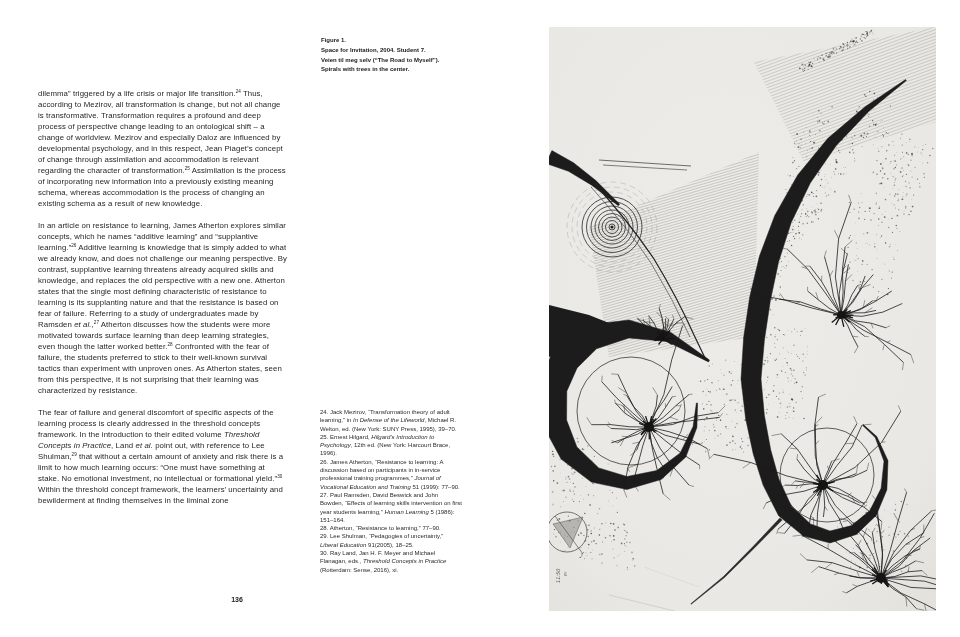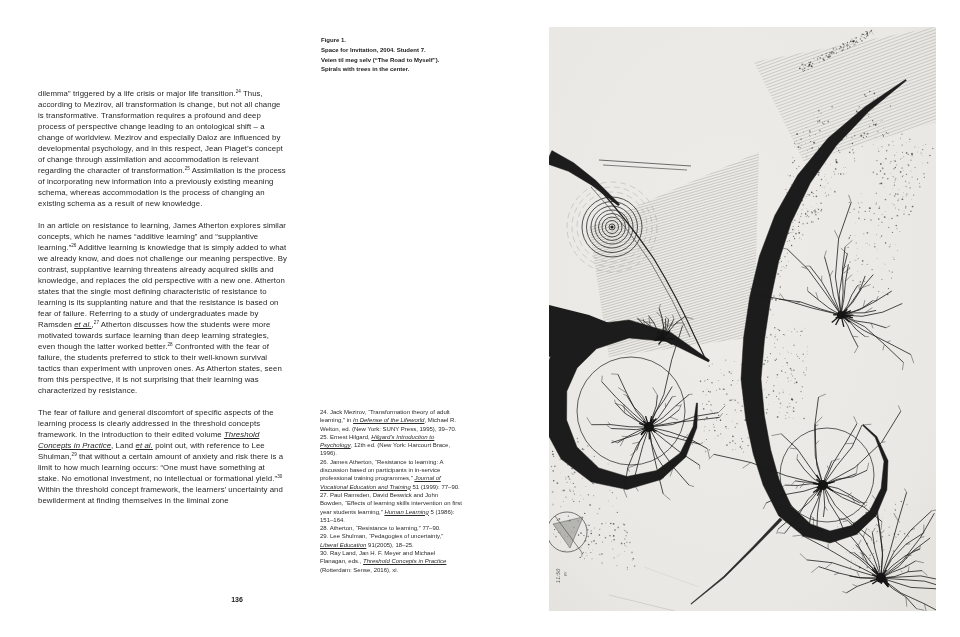--- a/index.html
+++ b/index.html
@@ -3,21 +3,21 @@
 <meta charset="utf-8">
 <style>
   html,body{margin:0;padding:0;background:#ffffff;}
   #spread{position:relative;width:960px;height:637px;background:#ffffff;overflow:hidden;
           font-family:"Liberation Sans","DejaVu Sans",sans-serif;color:#262626;}
   
   #body-col{position:absolute;left:38px;top:88px;width:250px;font-size:7.8px;
             line-height:11px;letter-spacing:0.08px;text-align:left;}
   #body-col p{margin:0 0 11px 0;}
   #body-col sup{font-size:4.6px;line-height:0;vertical-align:3px;letter-spacing:0;}
-  .it{font-style:italic;text-decoration:underline;}
+  .it{font-style:italic;}
   
   #caption{position:absolute;left:321px;top:36px;width:170px;font-size:6px;
            font-weight:bold;line-height:9.8px;color:#1a1a1a;}
   
   #footnotes{position:absolute;left:320px;top:408px;width:142px;font-size:6px;
              line-height:8.3px;color:#2b2b2b;}
   #footnotes .note{margin:0;}
   
   #page-num{position:absolute;left:220px;top:596px;width:34px;text-align:center;
             font-size:7px;font-weight:bold;color:#1a1a1a;}

